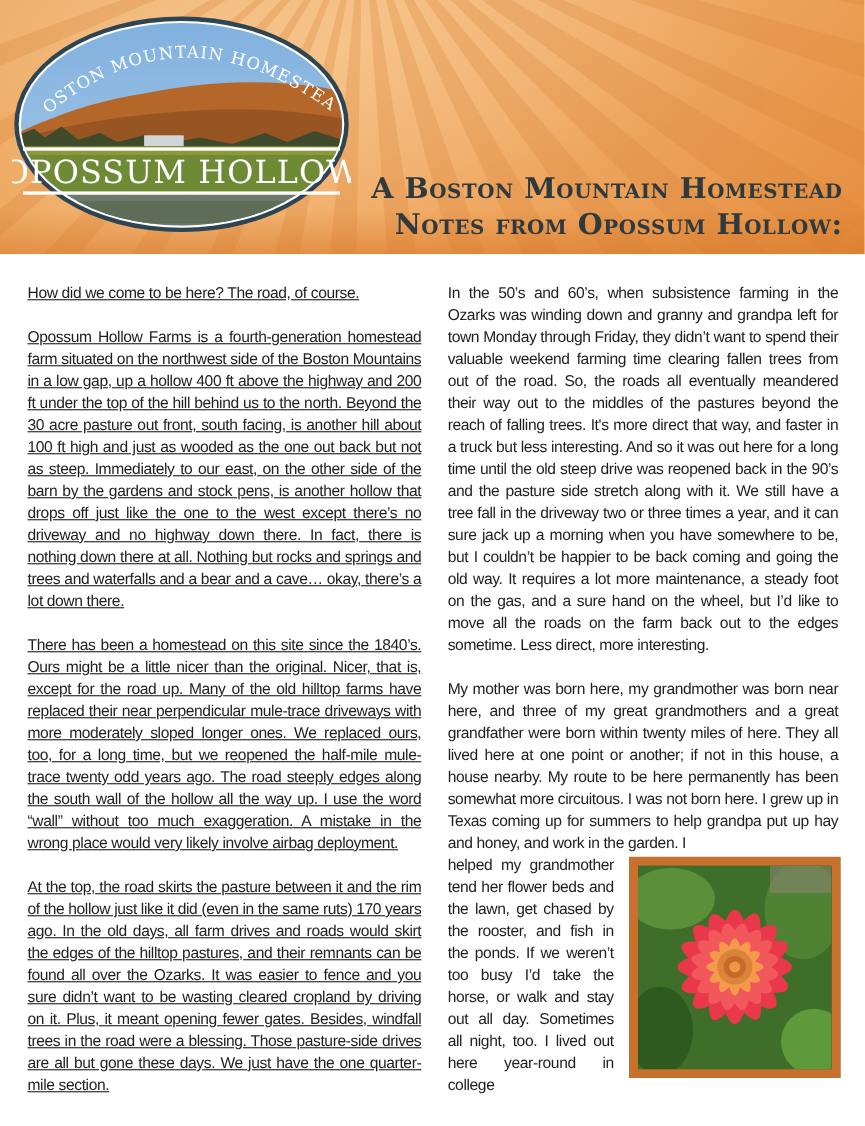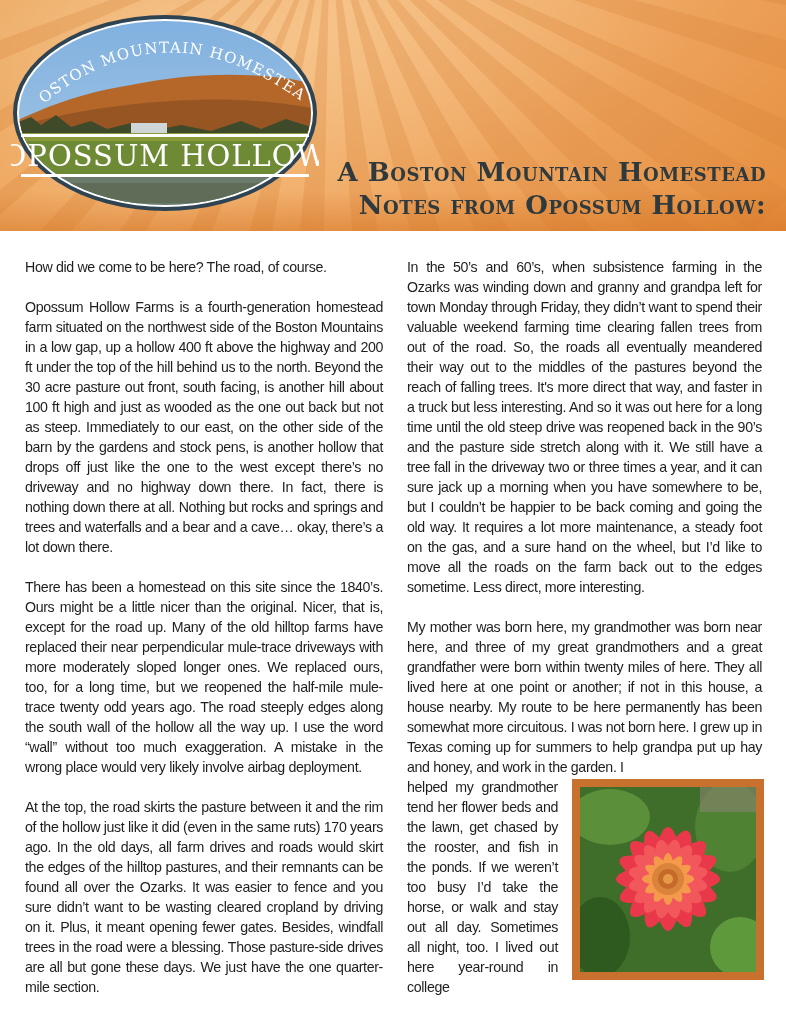--- a/index.html
+++ b/index.html
@@ -24,21 +24,21 @@
     color: #2f3a3f; font-family: "DejaVu Serif", serif; font-weight: bold;
     font-variant: small-caps; letter-spacing: 0.5px;
   }
   .title-block .line { font-size: 26px; line-height: 33px; white-space: nowrap; }
 
   .col {
     position: absolute; top: 257px; font-family: "Liberation Sans", sans-serif;
     font-size: 14.2px; line-height: 20px; color: #1e1e1e; text-align: justify;
     hyphens: manual; letter-spacing: -0.35px;
   }
-  .col-left { left: 25px; width: 358px; }
+  .col-left { left: 25px; width: 358px; text-decoration: underline; }
   .col-right { left: 407px; width: 355px; }
   .col p { margin: 0 0 20px 0; }
   .col p.tight { margin: 0; }
   .float-photo {
     float: right; width: 192px; height: 201px; margin: 2px -2px 0 14px;
     box-sizing: border-box; border: 8px solid #c8702e; background: #2f5a22; overflow: hidden;
   }
   .float-photo svg { display: block; }
   .wrap-text { text-align: justify; }
 </style>

